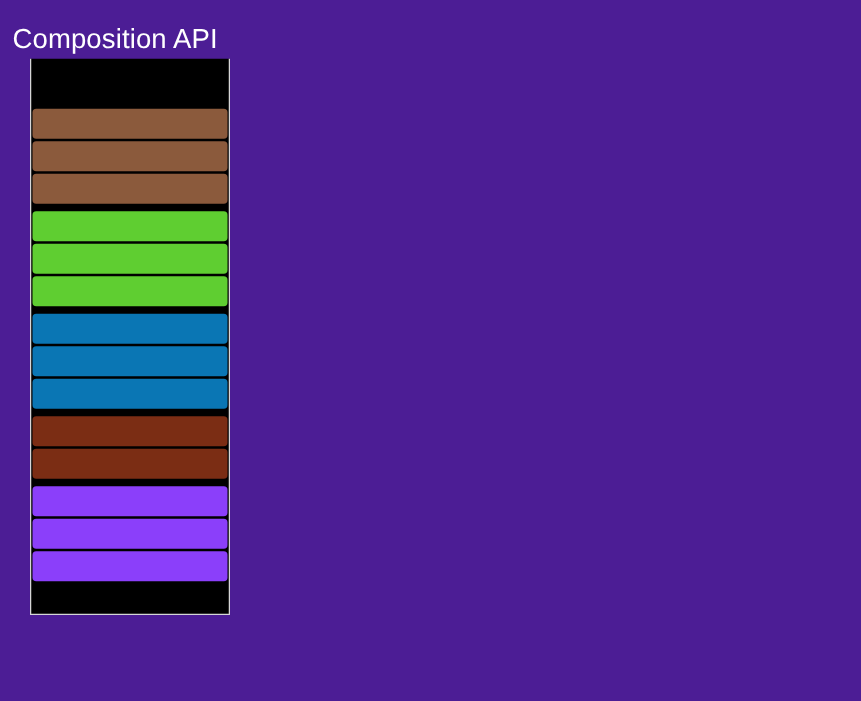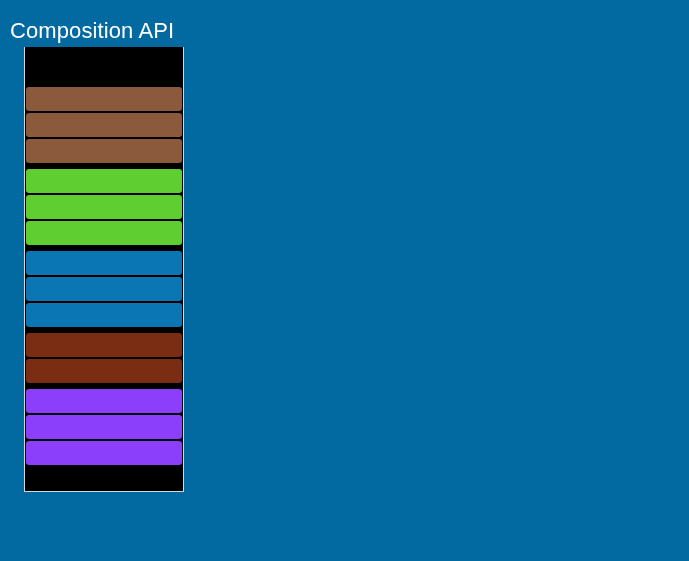--- a/index.html
+++ b/index.html
@@ -11,21 +11,21 @@
   body {
     width: 689px;
     height: 561px;
     overflow: hidden;
     font-family: "Liberation Sans", sans-serif;
     position: relative;
   }
   #app-root {
     position: absolute;
     inset: 0;
-    background: #0369a1;
+    background: #4c1d95;
   }
   .page-title {
     position: absolute;
     left: 10px;
     top: 17px;
     margin: 0;
     font-family: "Liberation Sans", sans-serif;
     font-size: 22px;
     font-weight: 400;
     line-height: 28px;

